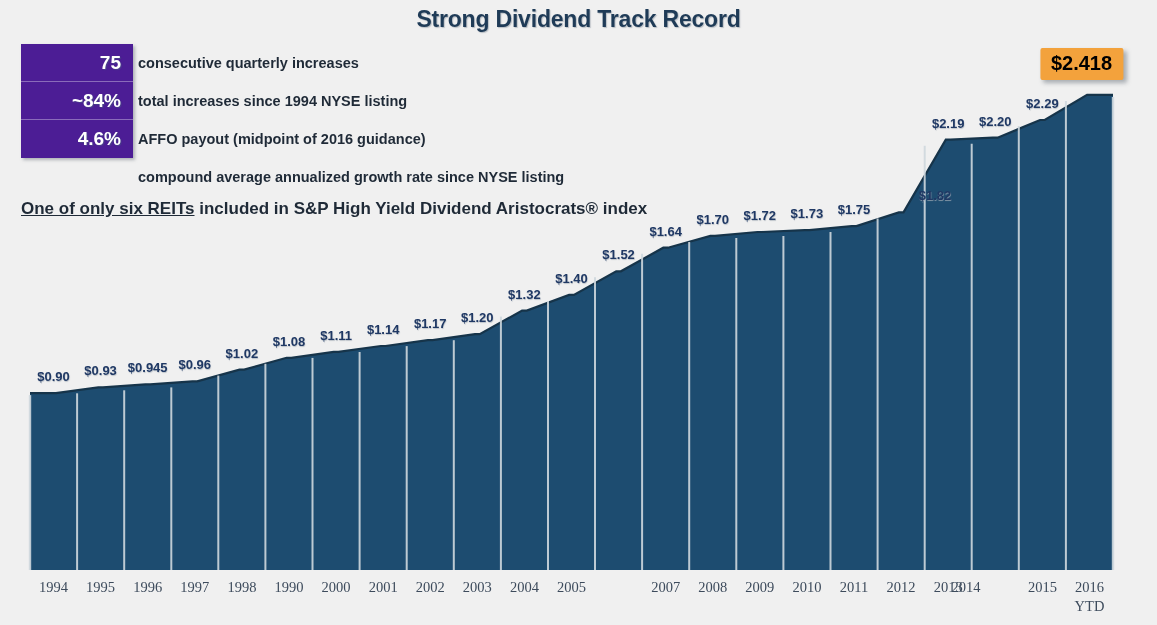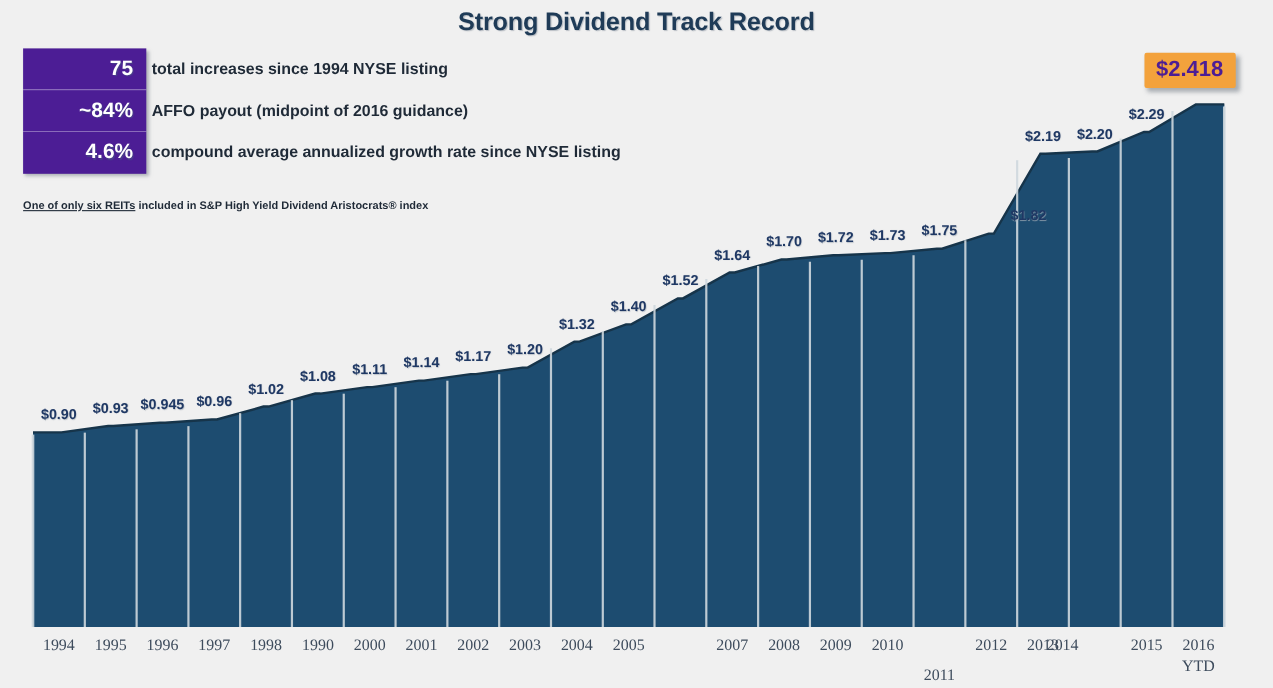--- a/index.html
+++ b/index.html
@@ -59,22 +59,22 @@
     height: 38px;
     display: flex;
     align-items: center;
     font-size: 14.5px;
     font-weight: bold;
     color: #1f2a37;
     white-space: nowrap;
   }
   .footnote {
     position: absolute;
-    left: 21px; top: 182px;
-    font-size: 10px;
+    left: 21px; top: 199px;
+    font-size: 17px;
     font-weight: bold;
     color: #1f2a37;
     white-space: nowrap;
   }
   .footnote .underlined { text-decoration: underline; }
 
   
   .plot {
     position: absolute;
     left: 0; top: 0;
@@ -91,21 +91,21 @@
     color: #1f3864;
     white-space: nowrap;
     transform: translateX(-50%);
     text-shadow: 0.5px 0.5px 0.8px rgba(170,178,186,0.7);
   }
 
   
   .highlight-badge {
     position: absolute;
     background: #f3a23c;
-    color: #4c1d95;
+    color: #000000;
     font-size: 20px;
     font-weight: bold;
     padding: 4px 11px 5px 11px;
     border-radius: 2px;
     box-shadow: 3px 3px 4px rgba(120,128,136,0.6);
     white-space: nowrap;
     transform: translateX(-50%);
   }
 
   
@@ -134,20 +134,21 @@
         <span class="stat-value">75</span>
       </div>
       <div class="stat-row">
         <span class="stat-value">~84%</span>
       </div>
       <div class="stat-row">
         <span class="stat-value">4.6%</span>
       </div>
     </div>
   <div class="stat-labels" id="stat-labels">
+      <div class="stat-label">consecutive quarterly increases</div>
       <div class="stat-label">total increases since 1994 NYSE listing</div>
       <div class="stat-label">AFFO payout (midpoint of 2016 guidance)</div>
       <div class="stat-label">compound average annualized growth rate since NYSE listing</div>
     </div>
 
   <div class="footnote">
     <span class="underlined">One of only six REITs</span><span> included in S&amp;P High Yield Dividend Aristocrats® index</span>
   </div>
 
   <div class="plot" id="plot">
@@ -219,21 +220,21 @@
       <div class="x-tick" style="left: 383.2px; top: 0px;"><span>2001</span></div>
       <div class="x-tick" style="left: 430.2px; top: 0px;"><span>2002</span></div>
       <div class="x-tick" style="left: 477.3px; top: 0px;"><span>2003</span></div>
       <div class="x-tick" style="left: 524.4px; top: 0px;"><span>2004</span></div>
       <div class="x-tick" style="left: 571.5px; top: 0px;"><span>2005</span></div>
       <div class="x-tick" style="left: 605px; top: 0px; margin-top: 45px;"><span>2006</span></div>
       <div class="x-tick" style="left: 665.7px; top: 0px;"><span>2007</span></div>
       <div class="x-tick" style="left: 712.8px; top: 0px;"><span>2008</span></div>
       <div class="x-tick" style="left: 759.8px; top: 0px;"><span>2009</span></div>
       <div class="x-tick" style="left: 806.9px; top: 0px;"><span>2010</span></div>
-      <div class="x-tick" style="left: 854px; top: 0px; margin-top: 27px;"><span>2011</span></div>
+      <div class="x-tick" style="left: 854px; top: 0px;"><span>2011</span></div>
       <div class="x-tick" style="left: 901.1px; top: 0px;"><span>2012</span></div>
       <div class="x-tick" style="left: 948.2px; top: 0px;"><span>2013</span></div>
       <div class="x-tick" style="left: 966px; top: 0px;"><span>2014</span></div>
       <div class="x-tick" style="left: 1042.4px; top: 0px;"><span>2015</span></div>
       <div class="x-tick" style="left: 1089.5px; top: 0px;"><span>2016</span><span class="sub">YTD</span></div>
     </div>
 
 </div>
 
 </body></html>

